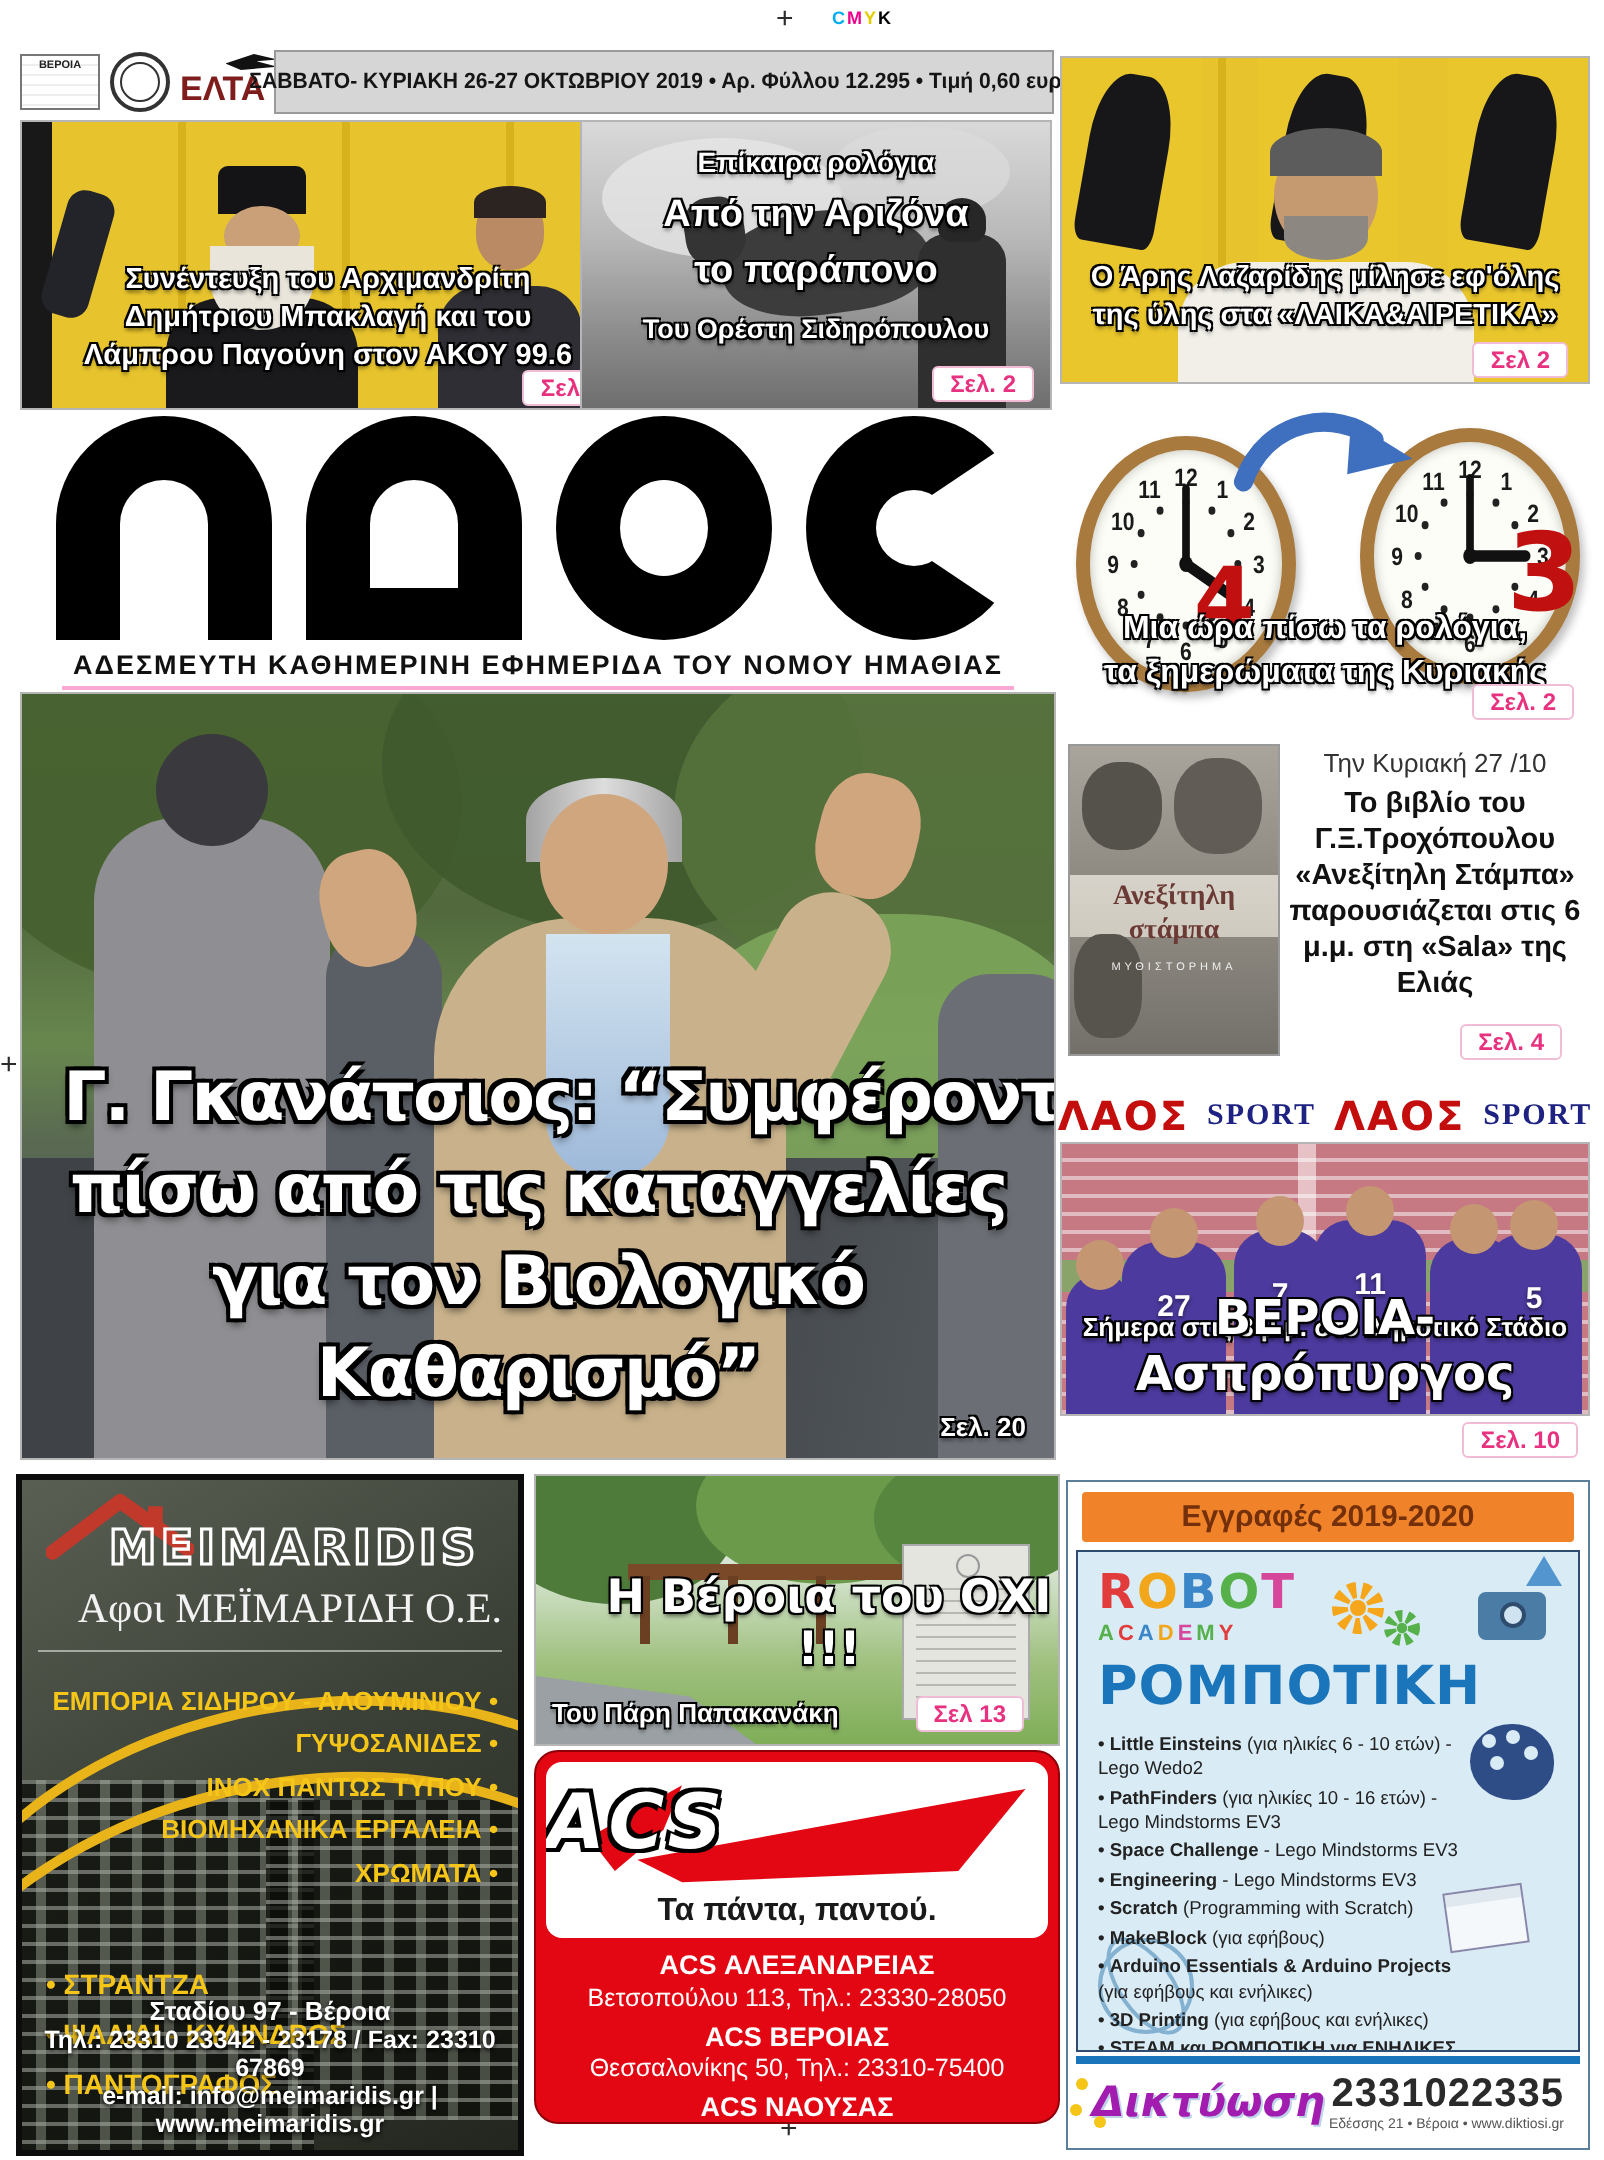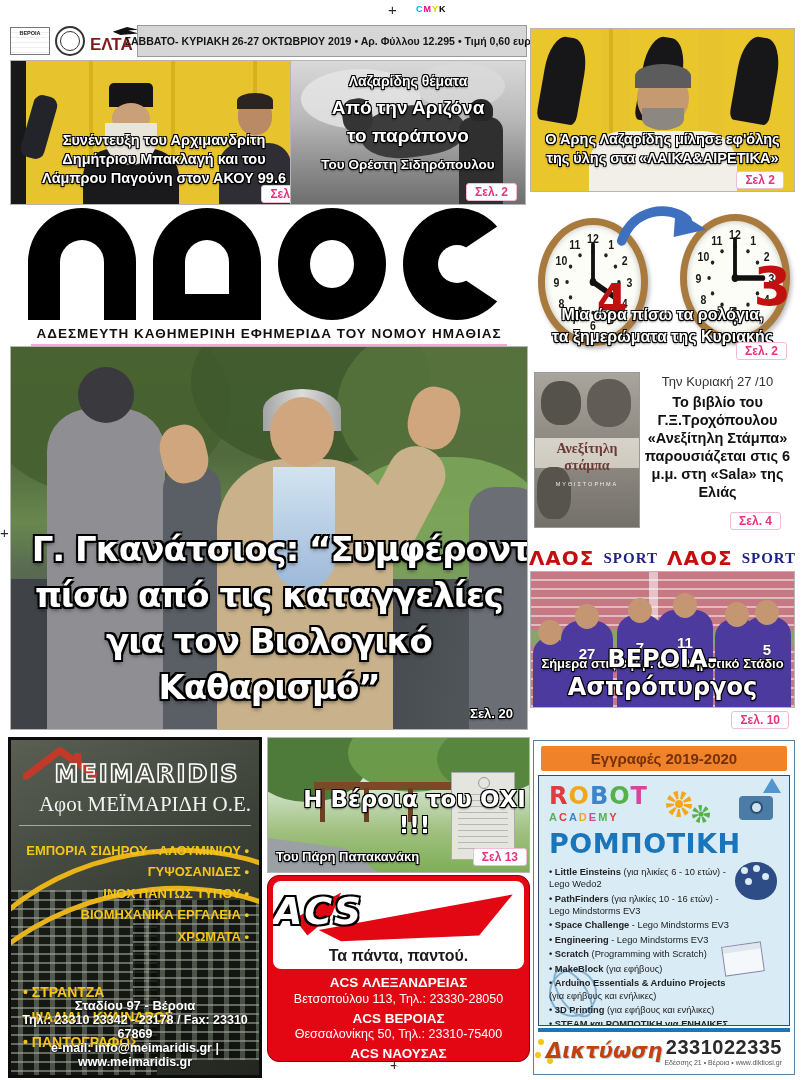--- a/index.html
+++ b/index.html
@@ -162,21 +162,21 @@
   .sc-park{background:linear-gradient(180deg,#e8efe9 0%,#dfe8df 24%,#cfe0c6 40%,#9fc07e 70%,#7fae57 100%);}
   .v-tree{position:absolute;border-radius:50%;}
   .v-perg{position:absolute;left:46px;top:44px;width:150px;height:8px;background:#7a4a28;}
   .v-post{position:absolute;top:50px;width:5px;height:34px;background:#6b3f22;}
   .v-mon{position:absolute;right:14px;top:34px;width:64px;height:88px;background:#e5e5e0;border:1px solid #aaa;box-sizing:border-box;}
   .v-mon::before{content:"";position:absolute;left:6px;right:6px;top:16px;bottom:8px;background:repeating-linear-gradient(180deg,transparent 0 5px,#b8b8b2 5px 6px);}
   .v-mon::after{content:"";position:absolute;left:50%;top:4px;width:10px;height:10px;margin-left:-5px;border:1px solid #999;border-radius:50%;}
   .v-road{position:absolute;left:0;bottom:0;width:110px;height:34px;background:#9aa0a4;clip-path:polygon(0 0,70% 30%,100% 100%,0 100%);}
   .v-title{position:absolute;left:0;right:0;bottom:34px;text-align:center;font-family:"DejaVu Sans",sans-serif;font-weight:800;font-size:23px;padding-left:32px;}
   .v-by{position:absolute;left:8px;bottom:8px;font-weight:800;font-size:13px;}
-  .v-pill{position:absolute;right:2px;bottom:6px;}
+  .v-pill{position:absolute;right:17px;bottom:6px;}
 
   
   .acs{position:absolute;left:267px;top:875px;width:263px;height:187px;background:#e30613;border-radius:12px;border:1px solid #8e0009;box-sizing:border-box;padding:5px;}
   .acs-white{position:relative;background:#fff;border-radius:8px;height:88px;overflow:hidden;}
   .acs-sw{position:absolute;left:6px;top:6px;width:251px;height:56px;}
   .acs-txt{position:absolute;left:0;right:0;top:8px;font-style:italic;font-weight:900;font-size:38px;letter-spacing:3px;color:#fff;text-shadow:-2px -2px 0 #000,2px -2px 0 #000,-2px 2px 0 #000,2px 2px 0 #000;font-family:"DejaVu Sans",sans-serif;}
   .acs-slogan{position:absolute;left:0;right:0;bottom:4px;text-align:center;font-weight:800;font-size:16px;color:#1a1a1a;}
   .acs-brs{margin-top:6px;text-align:center;color:#fff;}
   .b-name{font-weight:800;font-size:13.5px;line-height:1.25;}
   .b-addr{font-size:12.5px;line-height:1.25;margin-bottom:3px;}
@@ -204,21 +204,21 @@
   .acad-word span:nth-of-type(3){color:#3a86c8}.acad-word span:nth-of-type(4){color:#f2a71b}
   .acad-word span:nth-of-type(5){color:#d6469a}.acad-word span:nth-of-type(6){color:#57b14b}
   .acad-word span:nth-of-type(7){color:#e23b3b}
   .gears{position:absolute;left:120px;top:10px;width:60px;height:40px;}
   .r-title{position:absolute;left:10px;top:52px;font-weight:900;font-size:27px;color:#1b75bb;letter-spacing:.5px;font-family:"DejaVu Sans",sans-serif;}
   .r-items{position:absolute;left:10px;right:56px;top:90px;}
   .r-item{font-size:9.3px;color:#222;line-height:1.32;margin-bottom:2.2px;}
   .r-item::before{content:"• ";font-weight:900;}
   .r-b{font-weight:800;}
   .r-foot{position:absolute;left:4px;right:4px;bottom:4px;height:42px;background:#fff;border-top:4px solid #1b75bb;display:flex;align-items:center;justify-content:space-between;padding:0 8px;box-sizing:border-box;}
-  .dikt{position:relative;font-style:italic;font-weight:900;font-size:21px;color:#c2410c;text-shadow:1px 1px 0 #bcd3e8;font-family:"DejaVu Sans",sans-serif;}
+  .dikt{position:relative;font-style:italic;font-weight:900;font-size:21px;color:#a21caf;text-shadow:1px 1px 0 #bcd3e8;font-family:"DejaVu Sans",sans-serif;}
   .dikt::before{content:"";position:absolute;left:-8px;top:0;width:6px;height:6px;background:#f5c518;border-radius:50%;box-shadow:-3px 13px 0 #f5c518,9px 19px 0 #f5c518;}
   .r-phonebox{text-align:right;}
   .r-phone{font-weight:700;font-size:20px;color:#2a2a2a;letter-spacing:.5px;line-height:1;}
   .r-addr{font-size:7px;color:#555;margin-top:2px;}
 </style>
 </head>
 <body>
 
 <div class="page">
 
@@ -258,21 +258,21 @@
       <span style="display:block">Λάμπρου Παγούνη στον ΑΚΟΥ 99.6</span>
     </div>
     <span class="pill" style="right:8px;bottom:1px;">Σελ 3</span>
   </div>
 
   <div class="ph sc-war" style="left:290px;top:60px;width:236px;height:145px;">
     <div class="tm-smoke1"></div>
     <div class="tm-smoke2"></div>
     <div class="tm-horse"></div>
     <div class="tm-sold"></div>
-    <div class="tm-kick out">Λαζαρίδης θέματα</div>
+    <div class="tm-kick out">Επίκαιρα ρολόγια</div>
     <div class="tm-l1 out">Από την Αριζόνα</div>
     <div class="tm-l2 out">το παράπονο</div>
     <div class="tm-by out">Του Ορέστη Σιδηρόπουλου</div>
     <span class="pill" style="right:8px;bottom:3px;">Σελ. 2</span>
   </div>
 
   <div class="ph sc-akou" style="left:530px;top:28px;width:265px;height:164px;">
     <div class="tr-poster" style="left:0;">
         <div class="tr-sil"></div>
       </div>

